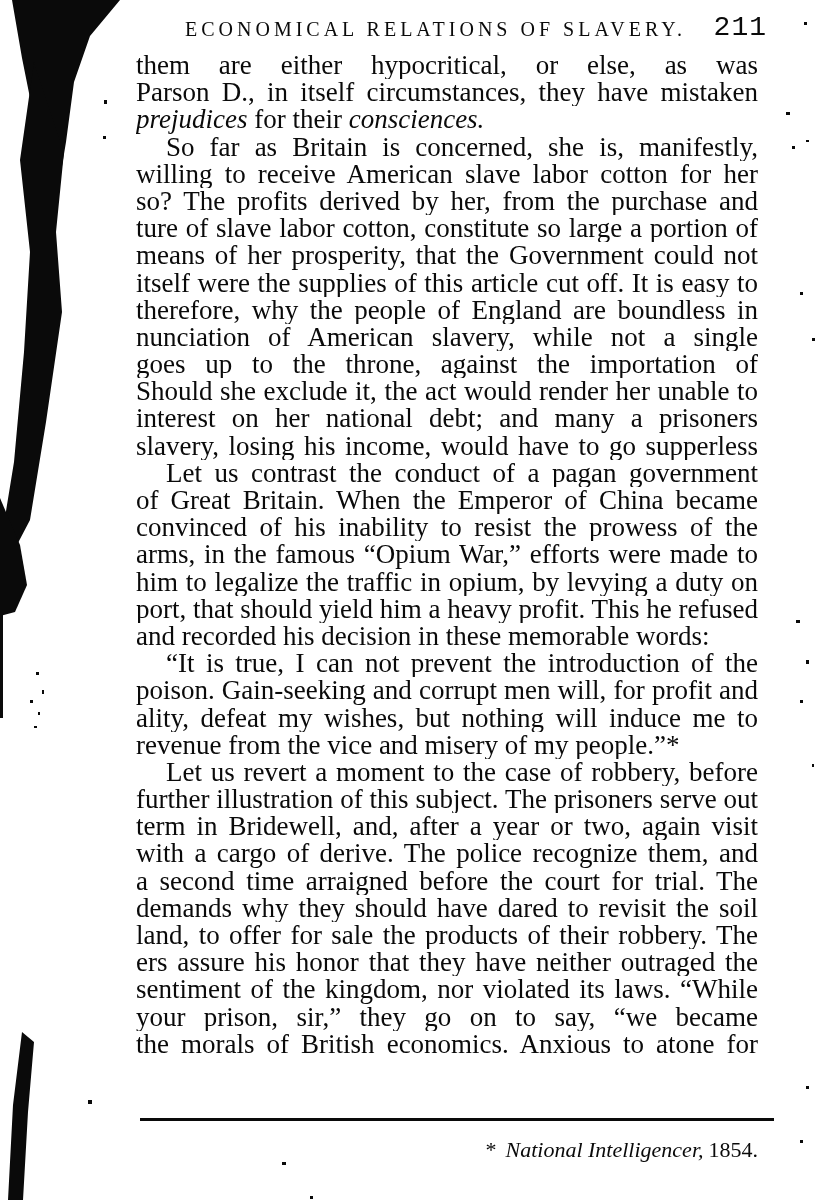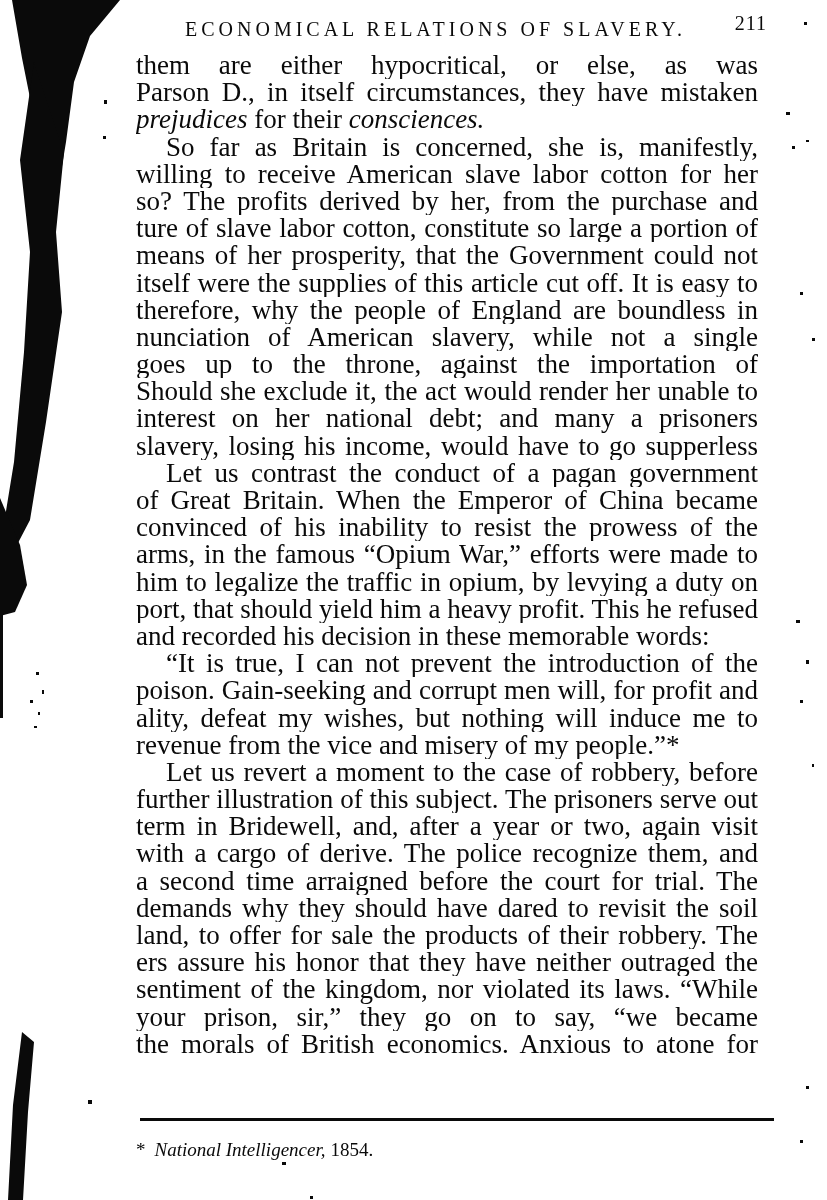--- a/index.html
+++ b/index.html
@@ -12,40 +12,40 @@
     font-family:"Liberation Serif","DejaVu Serif",serif;
     overflow:hidden;
   }
   .page-header { position:absolute; top:12px; left:0; width:827px; height:36px; }
   .running-title {
     position:absolute; left:185px; top:6px;
     font-size:20px; letter-spacing:4px; white-space:nowrap;
   }
   .page-number {
     position:absolute; right:60px; top:0;
-    font-size:20px; letter-spacing:1px;
+    font-size:28px; letter-spacing:1px;font-family:Liberation Mono, monospace;
   }
   .text-block {
     position:absolute; left:136px; top:52px; width:622px;
     font-size:27px;
   }
   .line {
     height:27.2px; line-height:27.2px;
     text-align:justify; overflow:hidden;
   }
   .line.j { text-align-last:justify; }
   .line.ind { text-indent:30px; }
   .it { font-style:italic; }
   .footnote-rule {
     position:absolute; left:140px; top:1118px; width:634px; height:3px;
     background:var(--ink);
   }
   .footnote {
     position:absolute; left:136px; top:1138px; width:622px;
-    text-align:left; font-size:19px; line-height:24px;
+    text-align:right; font-size:22px; line-height:24px;
   }
   .footnote .marker { margin-right:9px; }
   .footnote .year { margin-left:5px; }
   .artifacts { position:absolute; left:0; top:0; pointer-events:none; }
 </style>
 </head>
 <body>
 
 <svg class="artifacts" width="827" height="1200" viewBox="0 0 827 1200" aria-hidden="true">
   <g fill="#0a0a0a">

